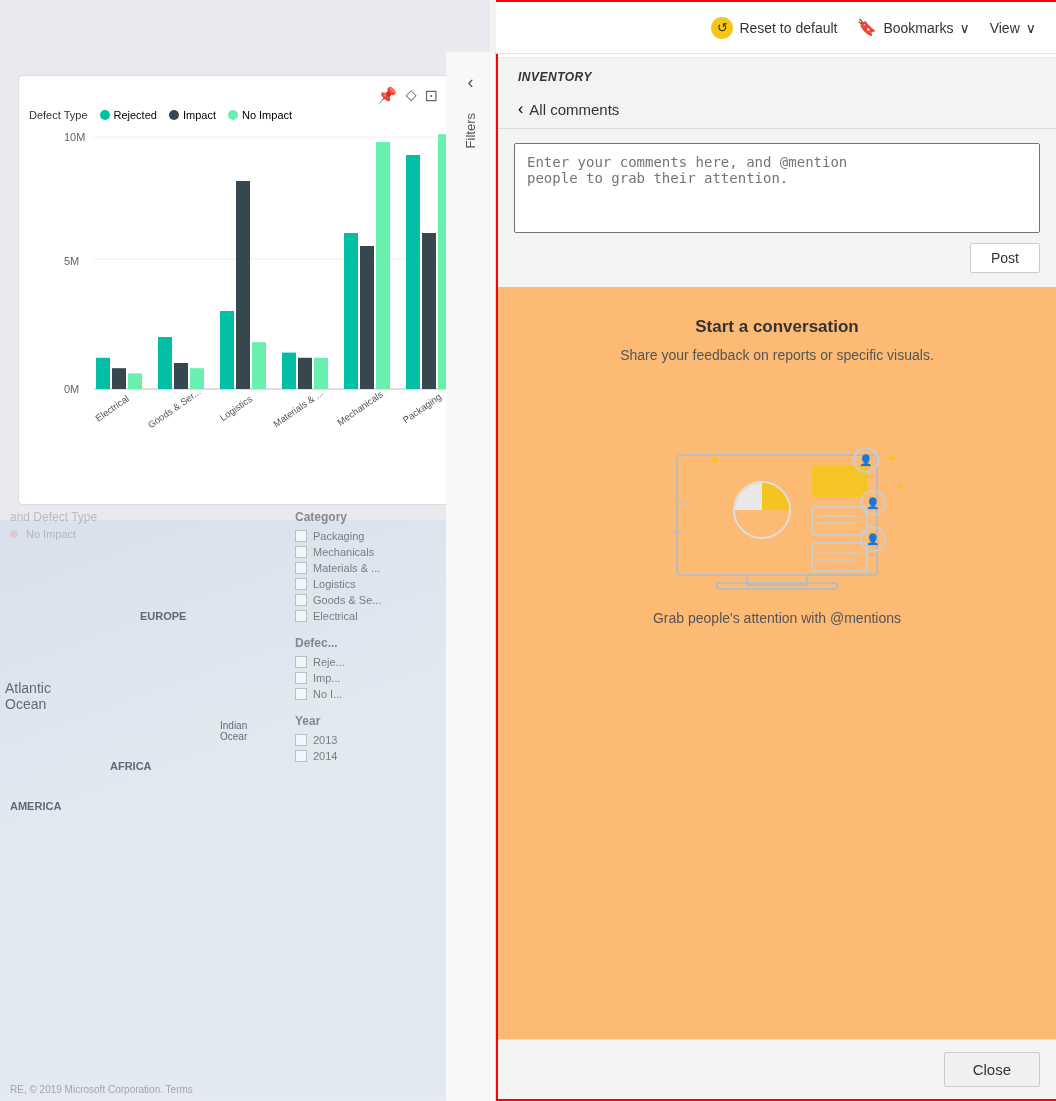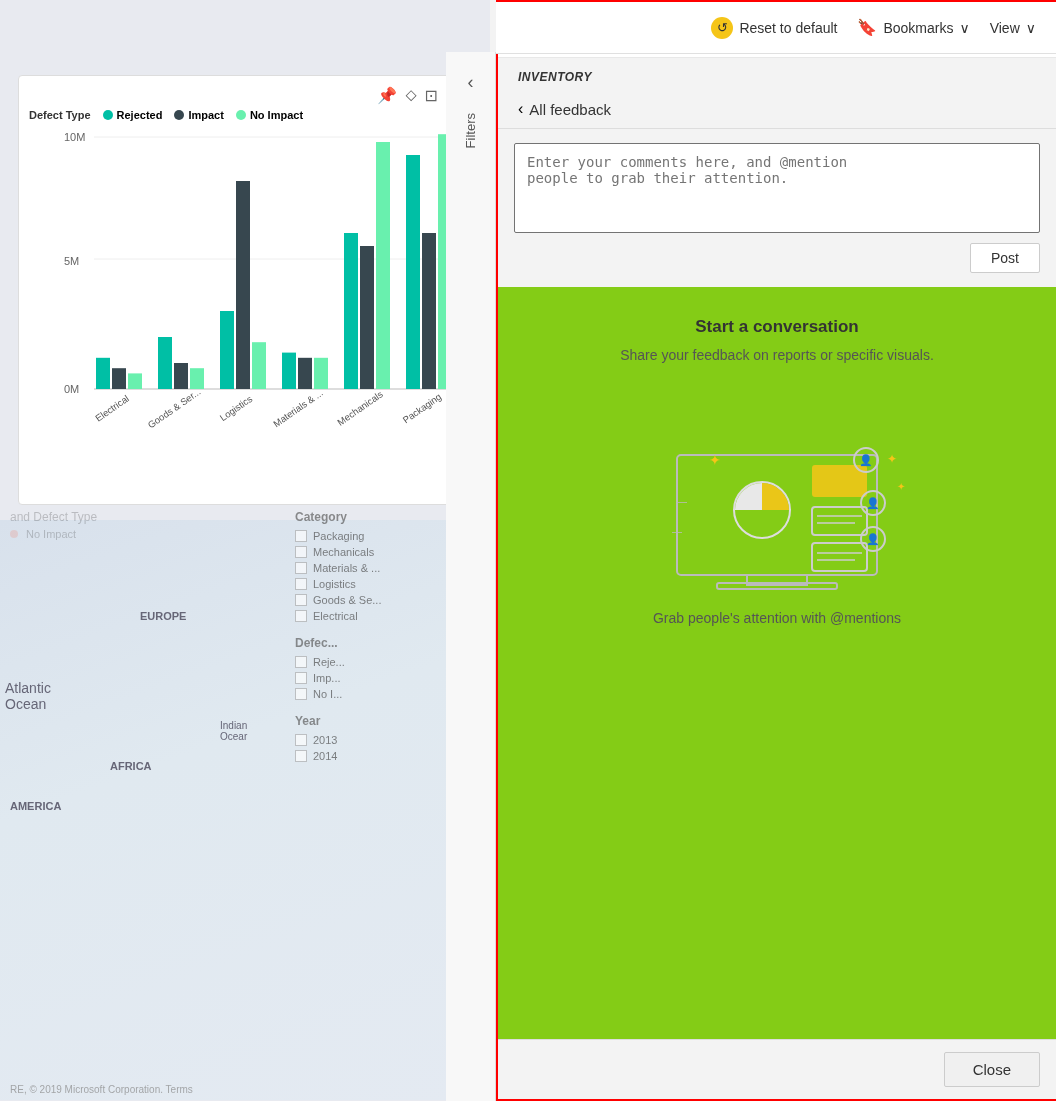--- a/index.html
+++ b/index.html
@@ -71,21 +71,21 @@
     }
     .chart-title {
       font-size: 12px;
       color: #555;
       margin-bottom: 6px;
     }
     .chart-legend {
       display: flex;
       gap: 12px;
       font-size: 11px;
-      font-weight: bold;
+      font-weight: normal;
       margin-bottom: 8px;
       align-items: center;
     }
     .legend-item {
       display: flex; align-items: center; gap: 4px;
     }
     .legend-dot {
       width: 10px; height: 10px;
       border-radius: 50%;
       display: inline-block;
@@ -245,21 +245,21 @@
     }
 
     .conversation-area {
       flex: 1;
       display: flex;
       flex-direction: column;
       align-items: center;
       justify-content: flex-start;
       padding: 30px 27px 10px;
       text-align: center;
-      background: #84cc16;
+      background: #fdba74;
     }
     .conv-title {
       font-size: 17px;
       font-weight: bold;
       color: #333;
       margin-bottom: 8px;
     }
     .conv-subtitle {
       font-size: 14px;
       color: #555;
@@ -485,21 +485,21 @@
   <div class="comments-body">
     <div class="comments-header" style="background:#fff;height:56px;">
       <span class="comments-icon">💬</span>
       <span class="comments-title">Comments</span>
     </div>
 
     <div class="inventory-label">INVENTORY</div>
 
     <div class="all-comments-row">
       <span style="font-size:16px;">‹</span>
-      <span class="all-comments-text">All feedback</span>
+      <span class="all-comments-text">All comments</span>
     </div>
 
     <div class="comment-input-area">
       <textarea class="comment-textarea" placeholder="Enter your comments here, and @mention
 people to grab their attention." style=""></textarea>
       <div class="post-btn-row">
         <button class="post-btn">Post</button>
       </div>
     </div>
 

